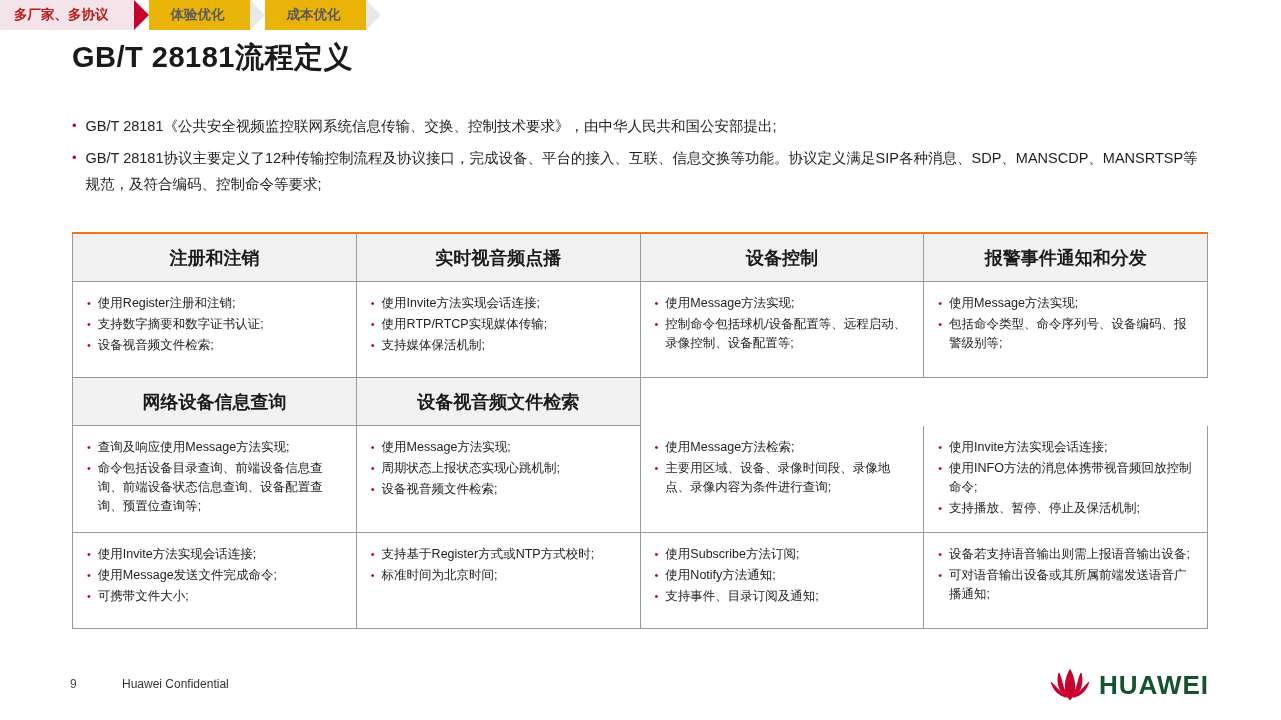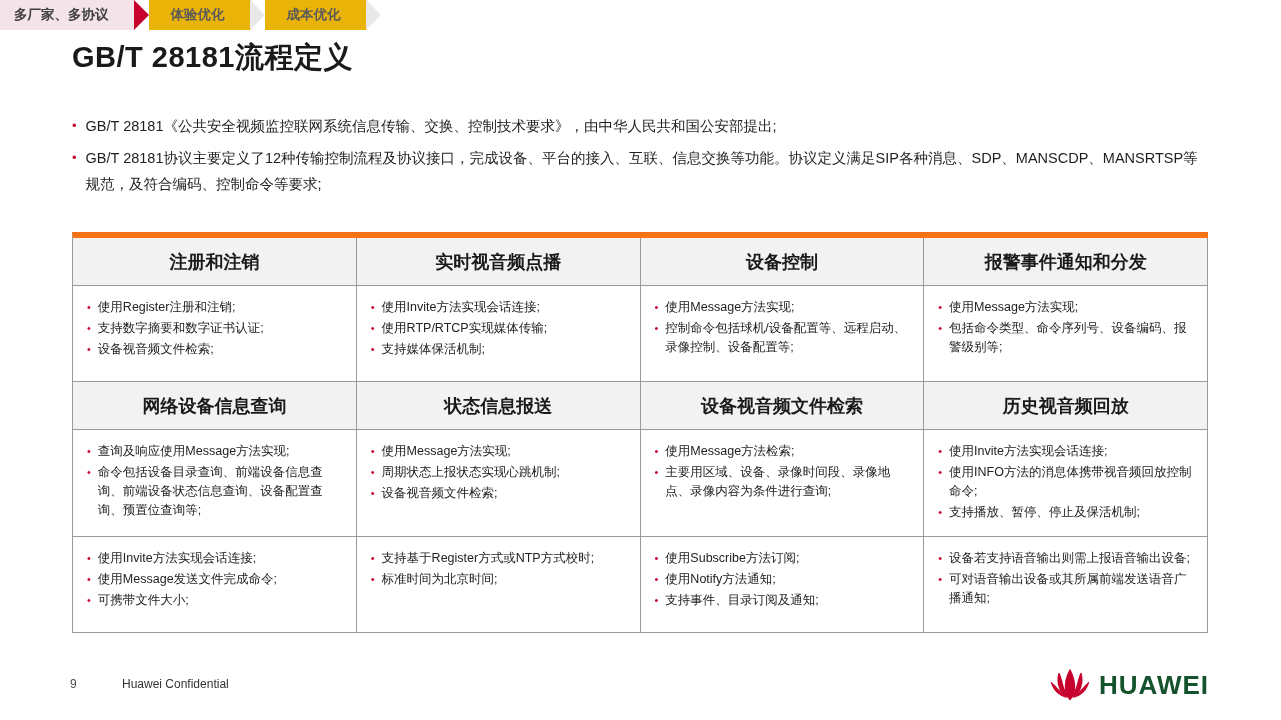--- a/index.html
+++ b/index.html
@@ -42,21 +42,21 @@
     top: 0;
     width: 0;
     height: 0;
     border-top: 15px solid transparent;
     border-bottom: 15px solid transparent;
     border-left: 15px solid #cfcfcf;
     z-index: 2;
   }
   .crumb.active {
     background: #f4e3e8;
-    color: #404040;
+    color: #b91c1c;
     padding-left: 14px;
   }
   .crumb.active .arrow {
     border-left-color: #c7002e;
   }
   .crumb.plain {
     background: #eab308;
     color: #5a5a5a;
   }
   .crumb.plain .arrow {
@@ -99,21 +99,21 @@
     flex: none;
   }
   .bullet .txt { flex: 1; }
 
   
   .grid {
     position: absolute;
     left: 72px;
     top: 232px;
     width: 1136px;
-    border-top: 6px solid #f97316;
+    border-top: 2px solid #f97316;
     border-left: 1px solid #9a9a9a;
     box-sizing: border-box;
   }
   .grid-row {
     display: flex;
   }
   .cell {
     width: 25%;
     box-sizing: border-box;
     border-right: 1px solid #9a9a9a;
@@ -282,27 +282,21 @@
           <span class="txt">包括命令类型、命令序列号、设备编码、报警级别等;</span>
         </div>
     </div>
   </div>
 
   <div class="grid-row">
     <div class="cell head">
       <span>网络设备信息查询</span>
     </div>
     <div class="cell head">
-      <span>状态信息报送</span>
-    </div>
-    <div class="cell head">
       <span>设备视音频文件检索</span>
-    </div>
-    <div class="cell head">
-      <span>历史视音频回放</span>
     </div>
   </div>
 
   <div class="grid-row">
     <div class="cell body">
       <div class="item">
           <span class="dot">•</span>
           <span class="txt">查询及响应使用Message方法实现;</span>
         </div>
       <div class="item">

